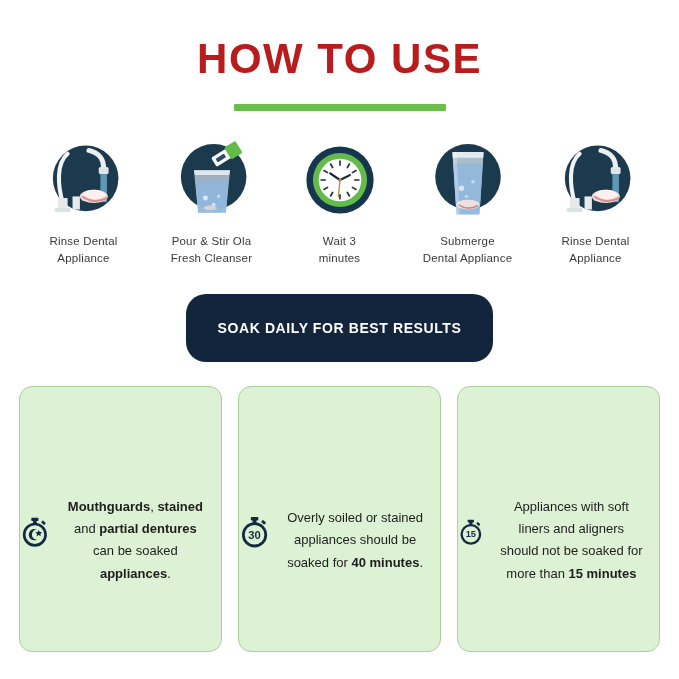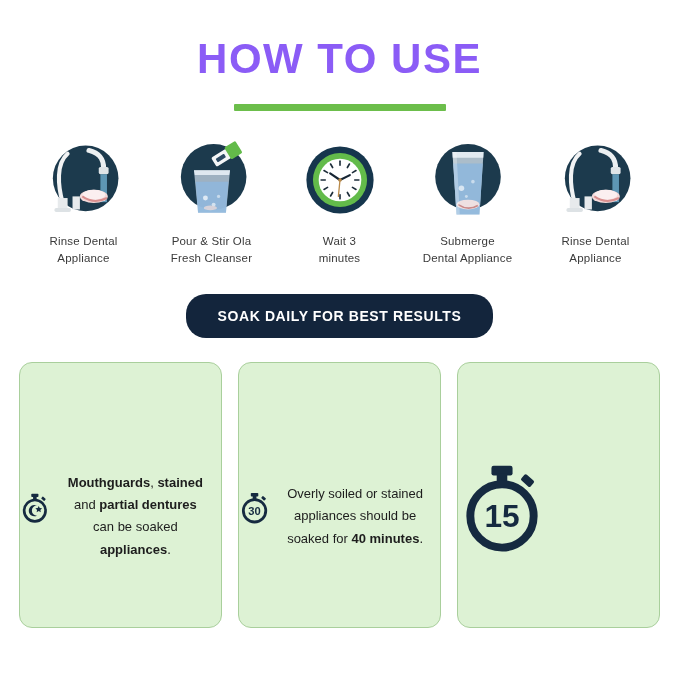--- a/index.html
+++ b/index.html
@@ -17,21 +17,21 @@
 
   
   .title-block {
     padding-top: 38px;
     text-align: center;
   }
   .page-title {
     font-size: 42px;
     font-weight: bold;
     letter-spacing: 1.5px;
-    color: #8b5cf6;
+    color: #b91c1c;
     line-height: 1;
     margin: 0;
     font-family: "Liberation Sans", sans-serif;
   }
   .title-rule {
     width: 212px;
     height: 7px;
     background: #6cbe4b;
     margin: 24px auto 0 auto;
     border-radius: 1px;
@@ -72,21 +72,21 @@
     display: flex;
     justify-content: center;
     margin-top: 28px;
   }
   .banner {
     background: #13253c;
     color: #ffffff;
     font-size: 14px;
     font-weight: bold;
     letter-spacing: 0.6px;
-    padding: 14px 32px;
+    padding: 26px 32px;
     border-radius: 20px;
     text-align: center;
   }
 
   
   .cards-row {
     display: flex;
     justify-content: center;
     gap: 16px;
     margin-top: 24px;
@@ -271,14 +271,17 @@
   <div class="card">
     <svg class="card-icon" viewBox="0 0 100 104">
       <rect x="38" y="4" width="24" height="11" rx="2.5" fill="#152a40"></rect>
       <rect x="44" y="13" width="12" height="10" fill="#152a40"></rect>
       <g transform="rotate(42 78 22)">
         <rect x="71" y="16" width="14" height="9" rx="2" fill="#152a40"></rect>
       </g>
       <circle cx="50" cy="61" r="36" fill="none" stroke="#152a40" stroke-width="9"></circle>
       <text x="50" y="61" text-anchor="middle" dominant-baseline="central" font-family="Liberation Sans, sans-serif" font-size="36" font-weight="bold" fill="#152a40">15</text>
     </svg>
+    <div class="card-text">
+      <span>Appliances with soft liners and aligners should not be soaked for more than </span><b>15 minutes</b>
+    </div>
   </div>
 </div>
 
 </body></html>

